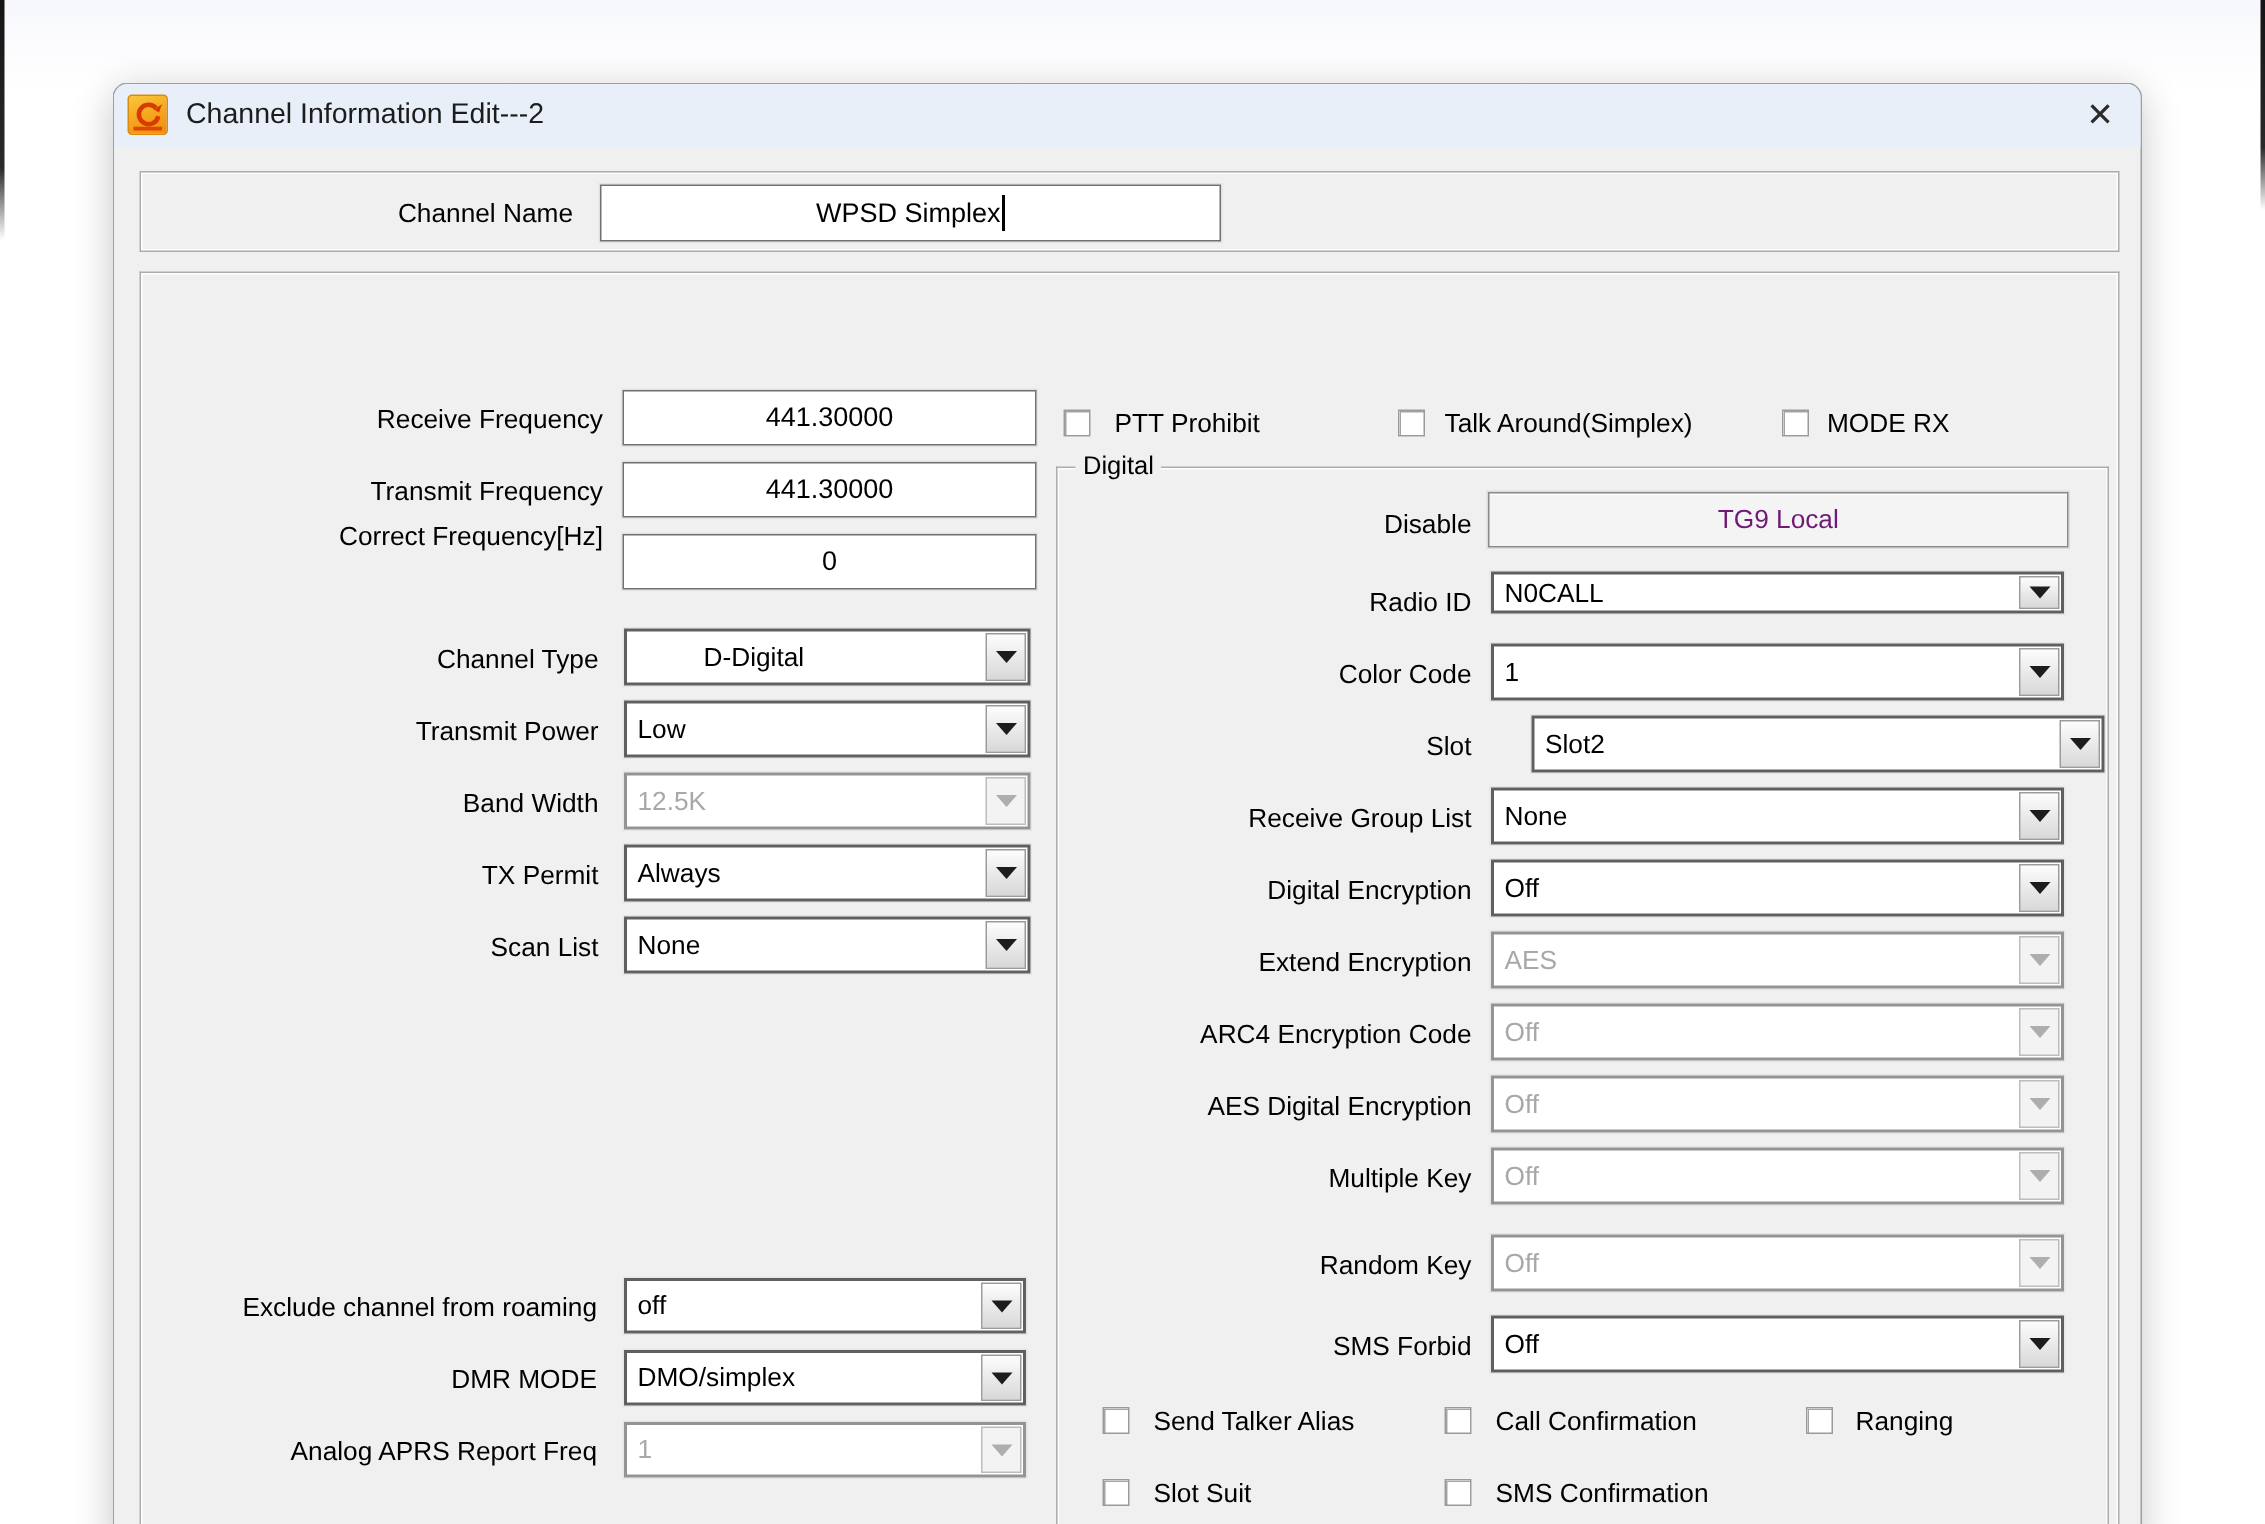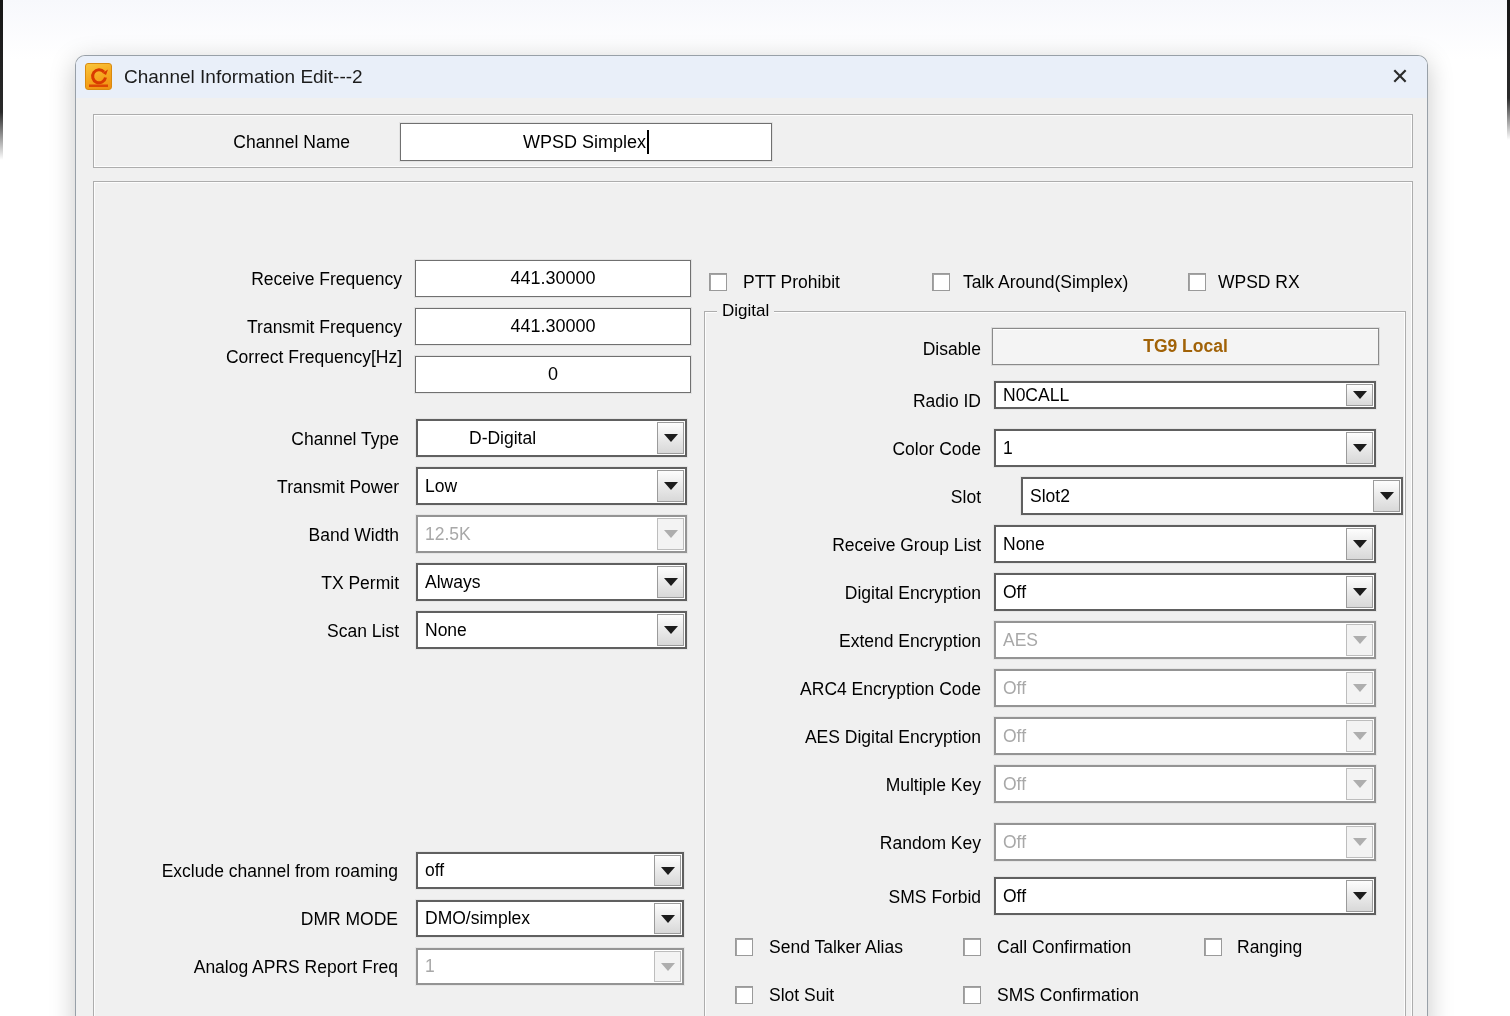--- a/index.html
+++ b/index.html
@@ -86,21 +86,21 @@
   .combo.disabled { border-color: #949494; }
   .combo.disabled .val { color: #a8a8a8; }
   .combo.disabled .arrow-btn { background: #f3f3f3; border-color: #bdbdbd; }
   .combo.disabled .tri { border-top-color: #aeaeae; }
 
   .push-btn {
     position: absolute; background: #f4f4f4;
     border: 1px solid #8a8a8a;
     box-shadow: inset 0 1px 0 #ffffff, 0 0 0 1px #dcdcdc;
     font-size: 17.5px; display: flex; align-items: center; justify-content: center;
-    color: #a16207; cursor: pointer; white-space: nowrap; font-weight: bold;
+    color: #701a75; cursor: pointer; white-space: nowrap;
   }
 
   .chk {
     position: absolute; width: 18px; height: 18px; background: #fff;
     border: 1px solid #9a9a9a;
     box-shadow: inset 1px 1px 0 rgba(90,90,90,0.55);
   }
   .chk-lbl { position: absolute; font-size: 17.5px; line-height: 20px; white-space: nowrap; text-align: left; }
 </style>
 </head>
@@ -117,22 +117,22 @@
         <path d="M18 8 A6.5 6.5 0 1 0 19.5 13.5" stroke="#d93a00" stroke-width="3" fill="none"></path>
         <path d="M16.5 9 L22 5.5 L20 11 Z" fill="#d93a00"></path>
         <rect x="3" y="20.5" width="19" height="2.5" fill="#d93a00" opacity="0.85"></rect>
       </svg>
     </div>
     <div class="title-text">Channel Information Edit---2</div>
     <div class="close-btn">✕</div>
   </div>
 
   <div class="groupframe frame-channel">
-    <div class="lbl" style="right: 1062px; top: 17px; margin-left: 33px;">Channel Name</div>
-    <div class="txtfield" style="left: 306px; top: 8px; width: 372px; height: 38px; align-items: center;">
+    <div class="lbl" style="right: 1030px; top: 17px; margin-left: 33px;">Channel Name</div>
+    <div class="txtfield" style="left: 306px; top: 8px; width: 414px; height: 38px; align-items: center;">
       <span>WPSD Simplex</span>
         <span class="caret"></span>
     </div>
   </div>
 
   <div class="groupframe frame-main">
 
     <div class="lbl" style="left: 18px; width: 290px; top: 87px;">Receive Frequency</div>
     <div class="txtfield" style="left: 321px; top: 78px;  width: 276px; height: 37px;">
         <span>441.30000</span>
@@ -210,21 +210,21 @@
       <span class="arrow-btn">
           <span class="tri"></span>
         </span>
     </div>
 
     <div class="chk" style="left: 615px; top: 91px;"></div>
     <div class="chk-lbl" style="left: 649px; top: 90px;">PTT Prohibit</div>
     <div class="chk" style="left: 838px; top: 91px;"></div>
     <div class="chk-lbl" style="left: 869px; top: 90px;">Talk Around(Simplex)</div>
     <div class="chk" style="left: 1094px; top: 91px;"></div>
-    <div class="chk-lbl" style="left: 1124px; top: 90px;">WPSD RX</div>
+    <div class="chk-lbl" style="left: 1124px; top: 90px;">MODE RX</div>
 
     <div class="chk" style="left: 615px; top: 140px;"></div>
     <div class="chk-lbl" style="left: 649px; top: 139px;">Work Alone</div>
     <div class="chk" style="left: 772px; top: 140px;"></div>
     <div class="chk-lbl" style="left: 806px; top: 139px;">DataACK Disable</div>
     <div class="chk" style="left: 980px; top: 140px;"></div>
     <div class="chk-lbl" style="left: 1014px; top: 139px;">Auto Scan</div>
   </div>
 
   <div class="groupframe frame-digital">

